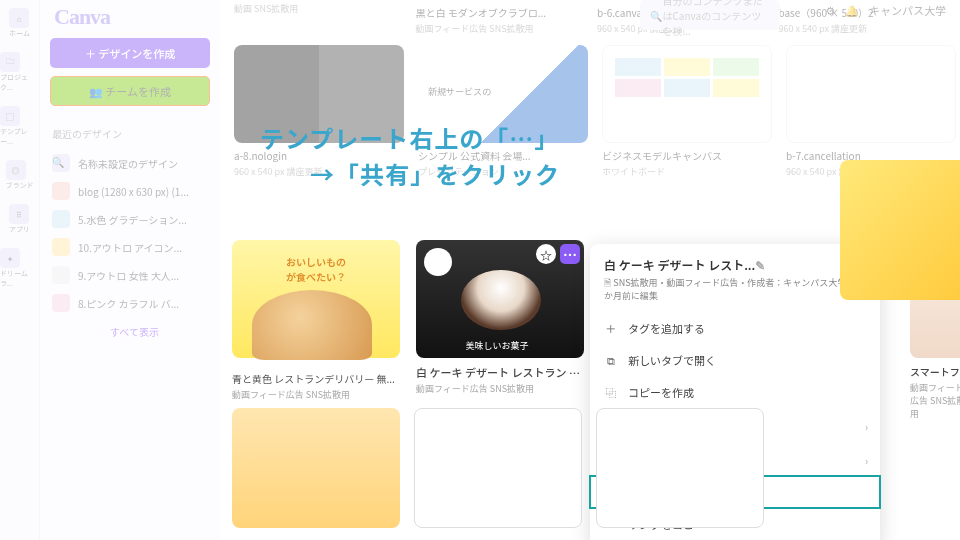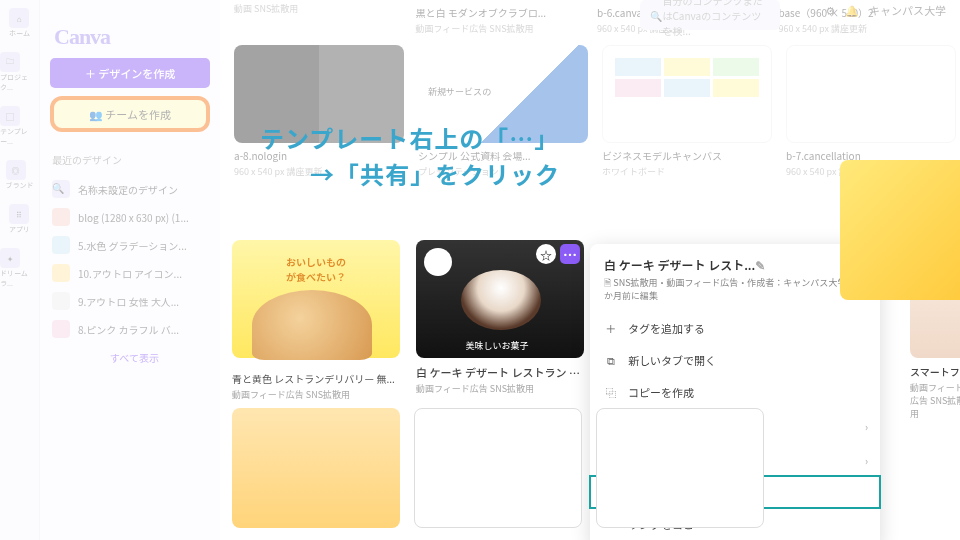--- a/index.html
+++ b/index.html
@@ -1,23 +1,23 @@
 <!DOCTYPE html>
 <html><head>
 <meta charset="utf-8">
 <style>
 *{box-sizing:border-box;margin:0;padding:0;font-family:"Hiragino Sans","Noto Sans JP",sans-serif}
 body{width:960px;height:540px;overflow:hidden;background:#fff;position:relative}
 .leftbar{position:absolute;left:0;top:0;width:40px;height:540px;background:#f8f6fc;border-right:1px solid #eee;display:flex;flex-direction:column;align-items:center;padding-top:8px;gap:14px;color:#777;font-size:8px}
 .leftbar .ic{width:20px;height:20px;border-radius:4px;background:#e5e1f5;display:flex;align-items:center;justify-content:center}
 .leftbar .lab{font-size:7px;color:#888}
-.sidebar{position:absolute;left:40px;top:0;width:180px;height:540px;background:#fbfafe;padding:22px 10px}
+.sidebar{position:absolute;left:40px;top:0;width:180px;height:540px;background:#fbfafe;padding:2px 10px}
 .logo{font-family:cursive;font-size:22px;font-weight:700;color:#a694f0;letter-spacing:-1px;margin:2px 0 8px 4px}
 .btn-primary{background:#8b5cf6;color:#fff;border:none;border-radius:5px;width:100%;padding:7px 0;font-size:11px;font-weight:500;margin-bottom:8px}
-.btn-secondary{background:#fef9c3;color:#555;border:4px solid #f97316;border-radius:12px;width:100%;padding:6px 0;font-size:11px;margin-bottom:14px}
+.btn-secondary{background:#84cc16;color:#555;border:1px solid #f97316;border-radius:5px;width:100%;padding:6px 0;font-size:11px;margin-bottom:14px}
 .sec-title{font-size:10px;color:#999;margin:6px 0 8px 2px}
 .recent-item{display:flex;align-items:center;gap:8px;padding:5px 2px;font-size:10px;color:#666;white-space:nowrap;overflow:hidden}
 .recent-item .thumb{width:18px;height:18px;border-radius:4px;flex:none}
 .more-link{color:#8b5cf6;font-size:10px;margin:6px 0 0 60px;display:inline-block}
 .main{position:absolute;left:220px;top:0;right:0;height:540px;overflow:hidden;padding:0 14px}
 .row{display:flex;gap:14px;margin-bottom:10px}
 .card{width:170px}
 .thumb-lg{width:170px;height:98px;border-radius:8px;background:#eee;position:relative;overflow:hidden}
 .card-title{font-size:10px;color:#555;margin-top:5px;white-space:nowrap;overflow:hidden;text-overflow:ellipsis}
 .card-meta{font-size:9px;color:#aaa;margin-top:2px}

